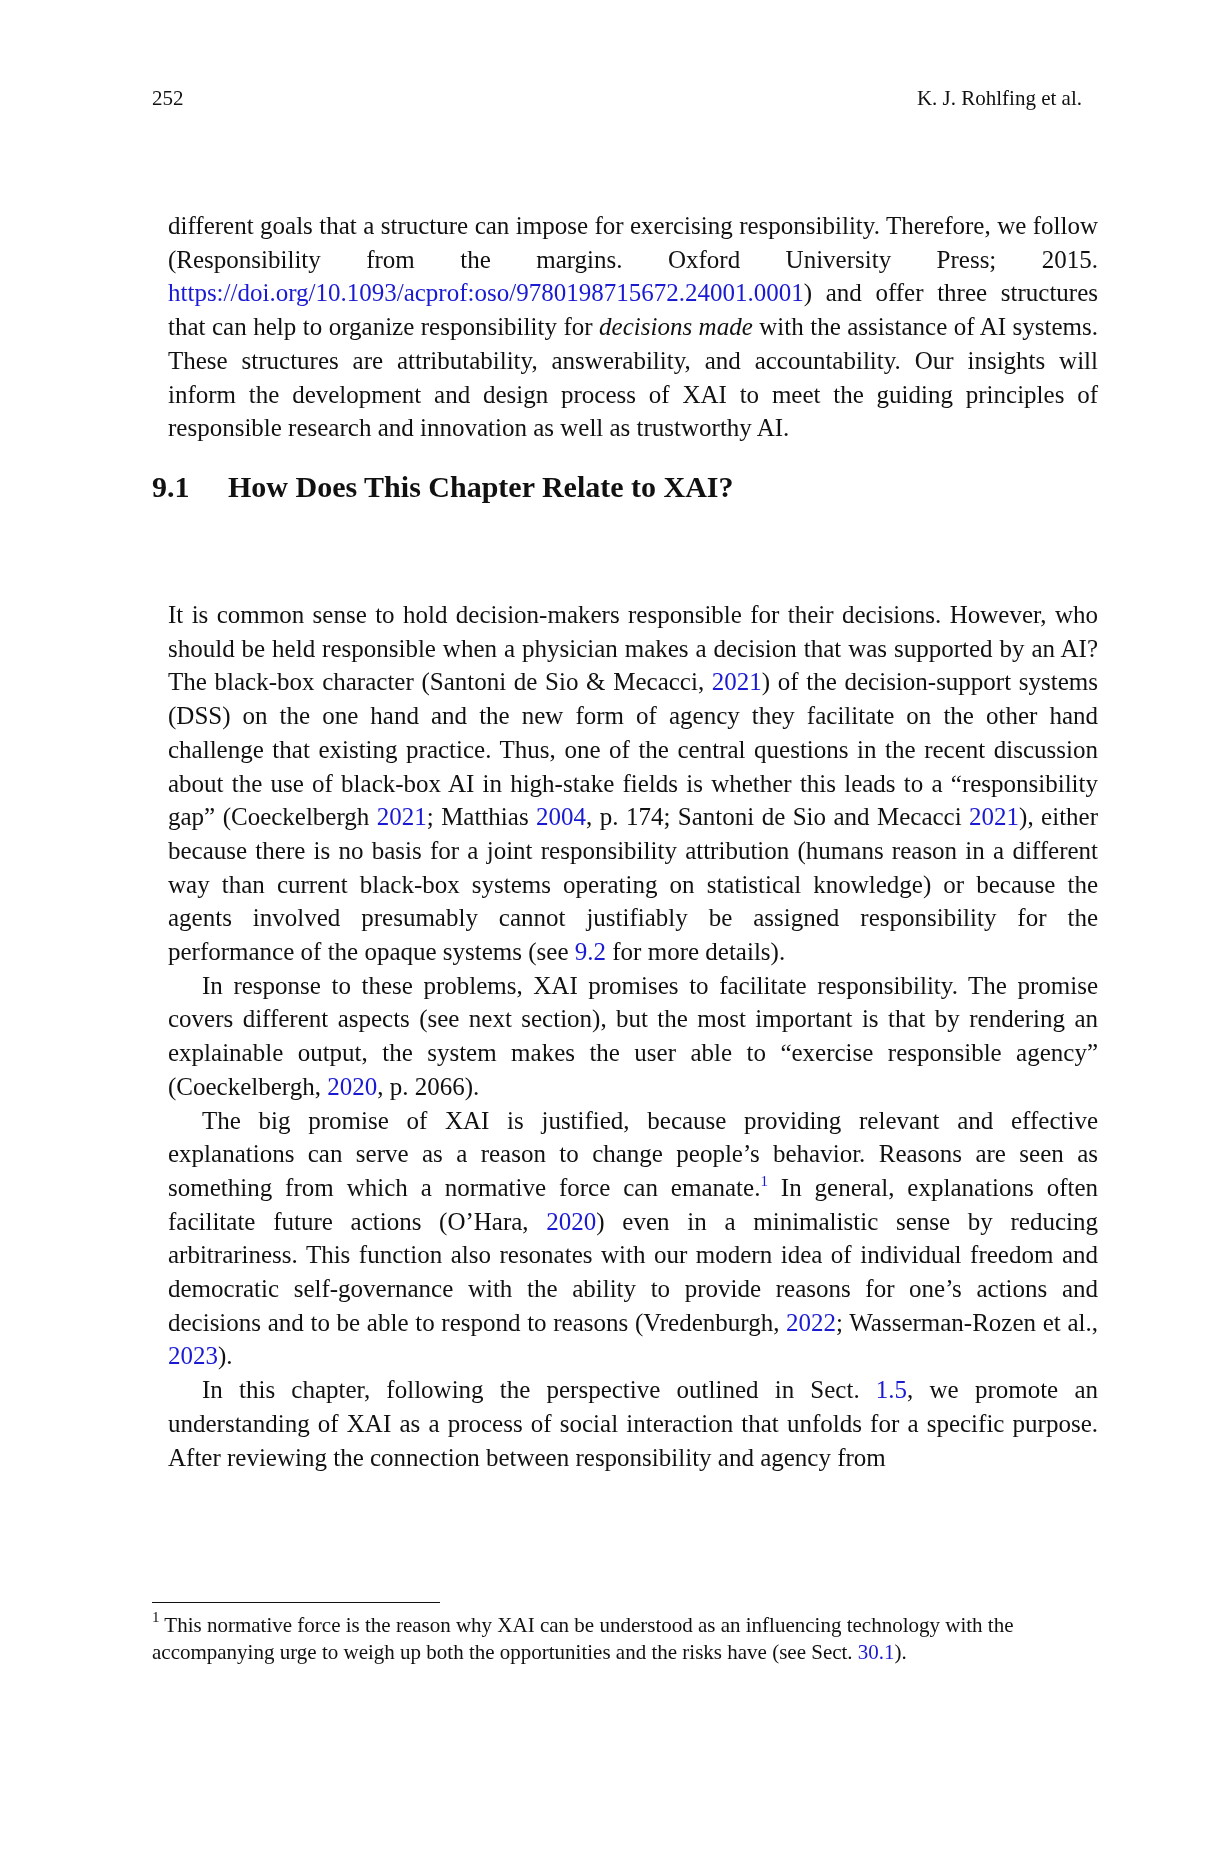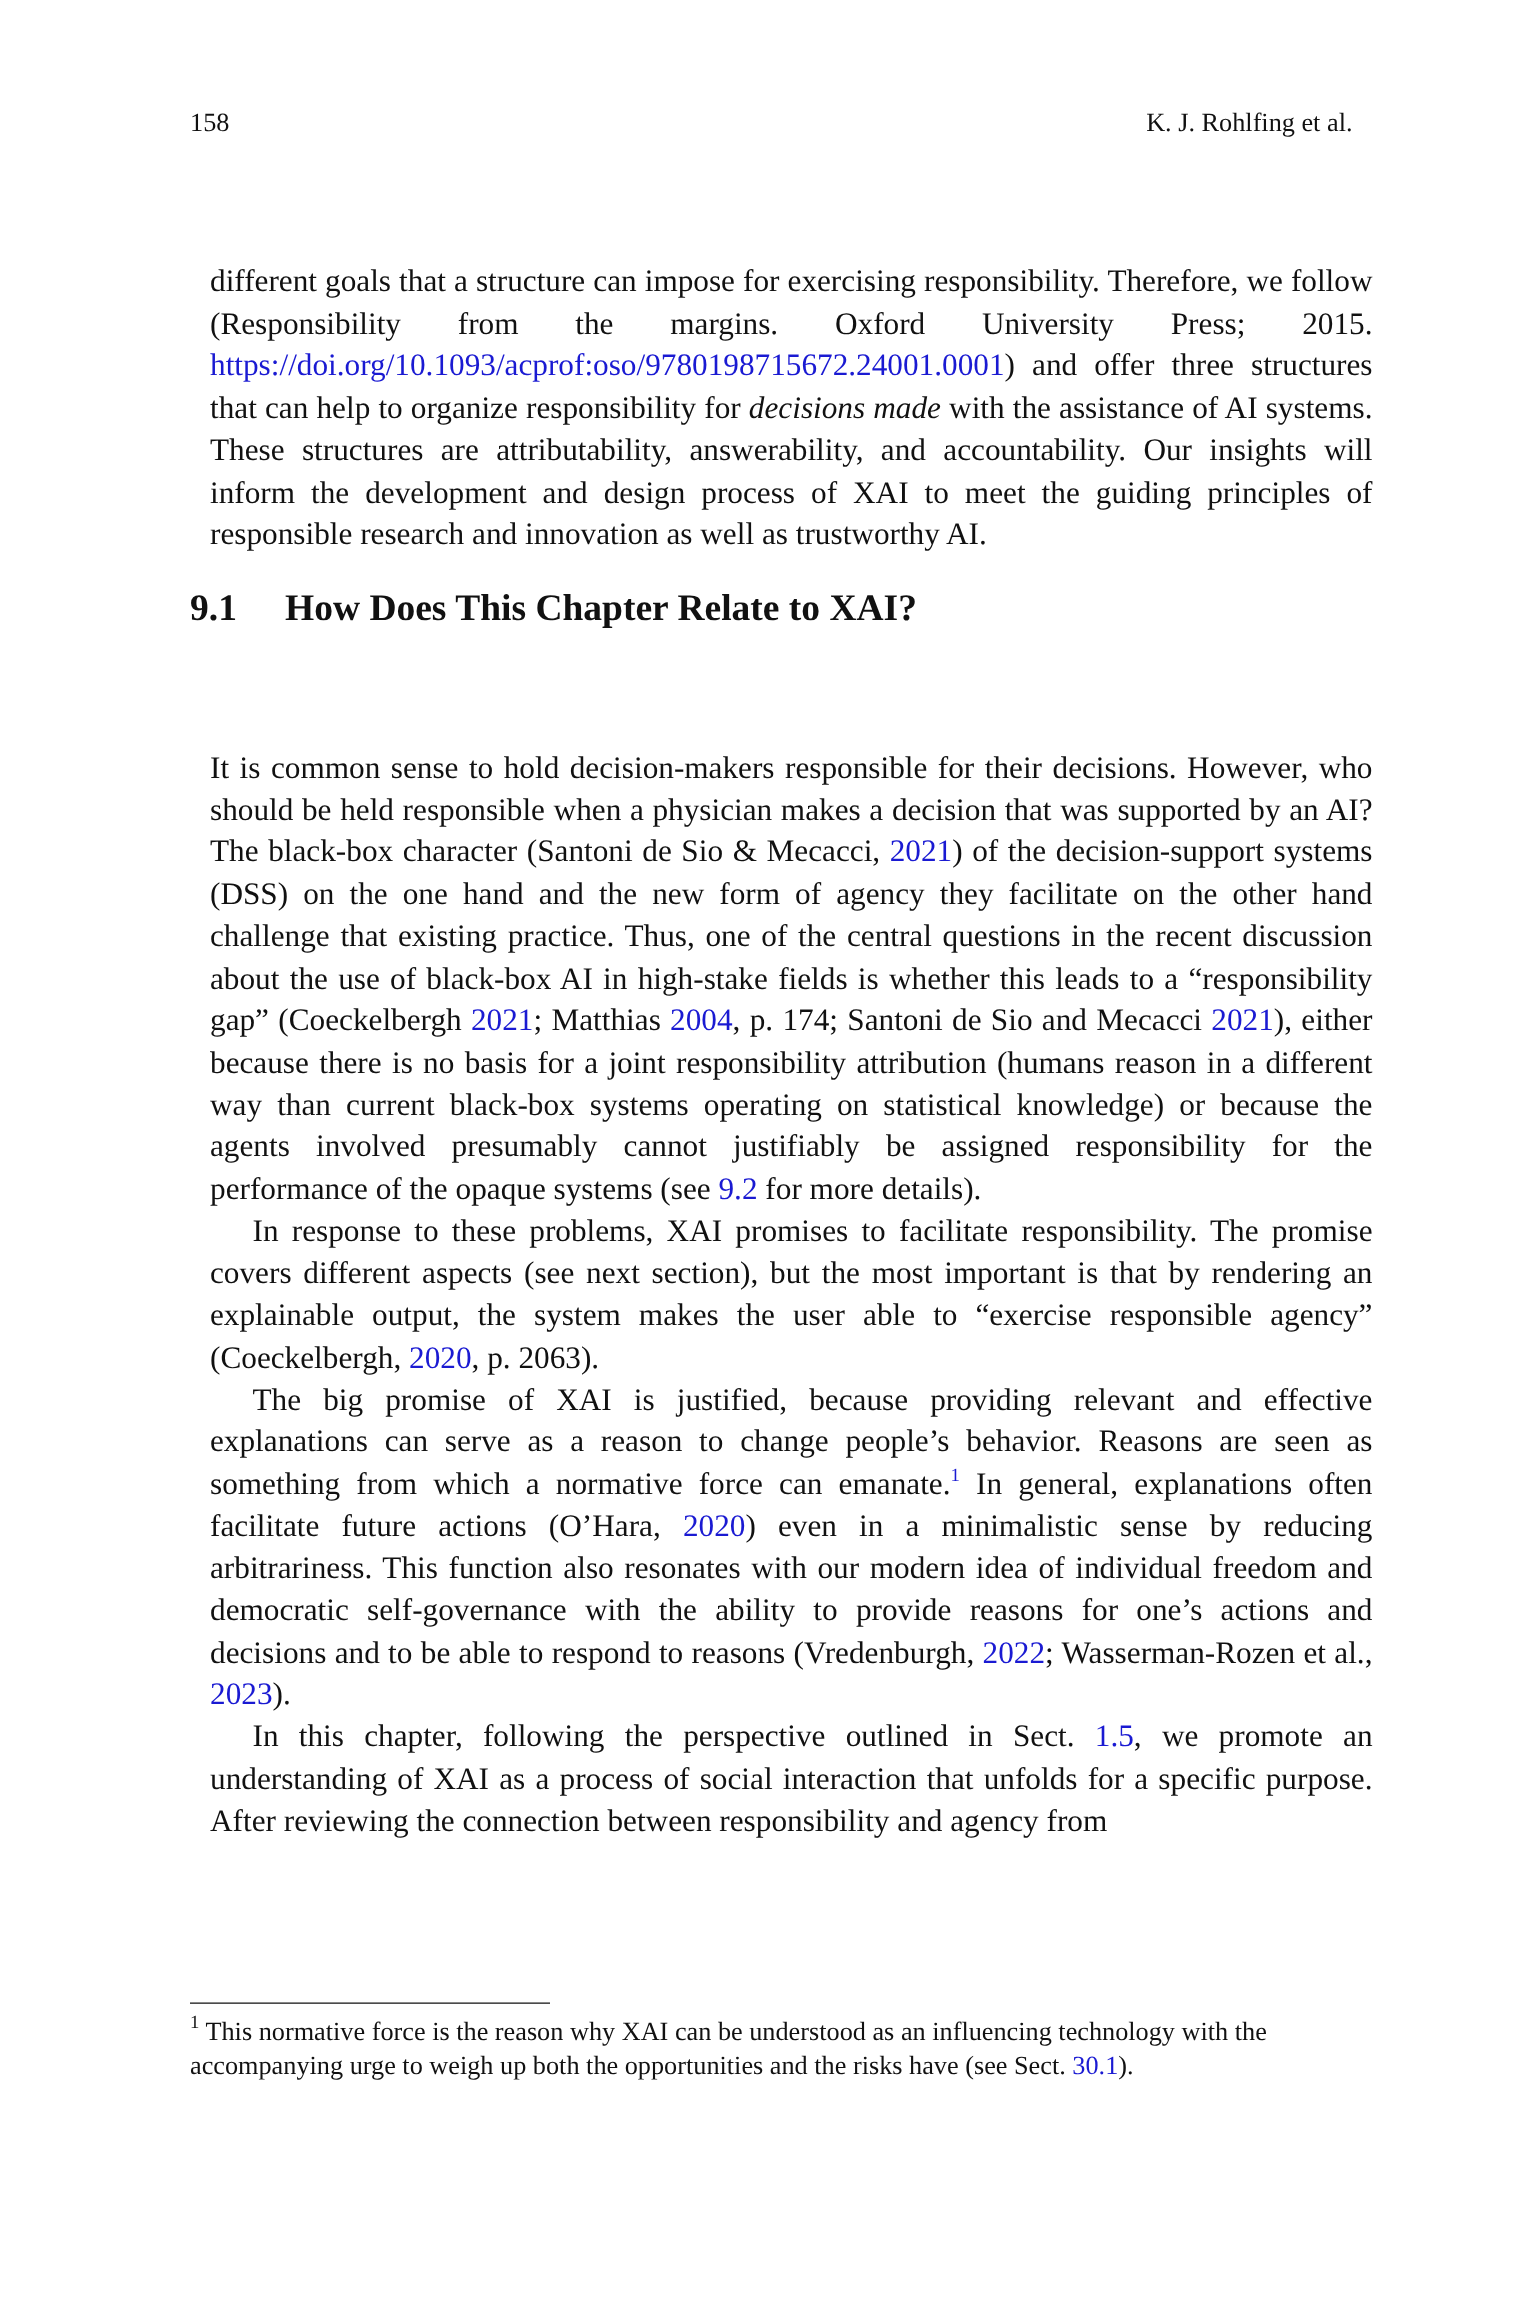--- a/index.html
+++ b/index.html
@@ -19,35 +19,35 @@
   .body { top: 556px; }
   a, .link { color: #1a1ad2; text-decoration: none; }
   sup { font-size: 15px; vertical-align: 10px; line-height: 0; }
   .fn-rule { position: absolute; top: 1602px; left: 152px; width: 288px; height: 1px; background: #111; }
   .footnote { position: absolute; top: 1612px; left: 152px; width: 930px; font-size: 21px; line-height: 27px; }
 </style>
 </head>
 <body>
 
 <div class="header">
-  <span class="pnum">158</span>
+  <span class="pnum">252</span>
   <span class="runhead">K. J. Rohlfing et al.</span>
 </div>
 
 <div class="text intro">
   <p><span>different goals that a structure can impose for exercising responsibility. Therefore, we follow (Responsibility from the margins. Oxford University Press; 2015. </span><a class="link">https://doi.org/10.1093/acprof:oso/9780198715672.24001.0001</a><span>) and offer three structures that can help to organize responsibility for </span><em>decisions made</em><span> with the assistance of AI systems. These structures are attributability, answerability, and accountability. Our insights will inform the development and design process of XAI to meet the guiding principles of responsible research and innovation as well as trustworthy AI.</span></p>
 </div>
 
 <div class="heading">
   <span class="secnum">9.1</span><span>How Does This Chapter Relate to XAI?</span>
 </div>
 
 <div class="text body">
   <p><span>It is common sense to hold decision-makers responsible for their decisions. However, who should be held responsible when a physician makes a decision that was supported by an AI? The black-box character (Santoni de Sio &amp; Mecacci, </span><a class="link">2021</a><span>) of the decision-support systems (DSS) on the one hand and the new form of agency they facilitate on the other hand challenge that existing practice. Thus, one of the central questions in the recent discussion about the use of black-box AI in high-stake fields is whether this leads to a “responsibility gap” (Coeckelbergh </span><a class="link">2021</a><span>; Matthias </span><a class="link">2004</a><span>, p. 174; Santoni de Sio and Mecacci </span><a class="link">2021</a><span>), either because there is no basis for a joint responsibility attribution (humans reason in a different way than current black-box systems operating on statistical knowledge) or because the agents involved presumably cannot justifiably be assigned responsibility for the performance of the opaque systems (see </span><a class="link">9.2</a><span> for more details).</span></p>
-  <p class="indent"><span>In response to these problems, XAI promises to facilitate responsibility. The promise covers different aspects (see next section), but the most important is that by rendering an explainable output, the system makes the user able to “exercise responsible agency” (Coeckelbergh, </span><a class="link">2020</a><span>, p. 2063).</span></p>
+  <p class="indent"><span>In response to these problems, XAI promises to facilitate responsibility. The promise covers different aspects (see next section), but the most important is that by rendering an explainable output, the system makes the user able to “exercise responsible agency” (Coeckelbergh, </span><a class="link">2020</a><span>, p. 2066).</span></p>
   <p class="indent"><span>The big promise of XAI is justified, because providing relevant and effective explanations can serve as a reason to change people’s behavior. Reasons are seen as something from which a normative force can emanate.</span><sup><a class="link">1</a></sup><span> In general, explanations often facilitate future actions (O’Hara, </span><a class="link">2020</a><span>) even in a minimalistic sense by reducing arbitrariness. This function also resonates with our modern idea of individual freedom and democratic self-governance with the ability to provide reasons for one’s actions and decisions and to be able to respond to reasons (Vredenburgh, </span><a class="link">2022</a><span>; Wasserman-Rozen et al., </span><a class="link">2023</a><span>).</span></p>
   <p class="indent"><span>In this chapter, following the perspective outlined in Sect.&nbsp;</span><a class="link">1.5</a><span>, we promote an understanding of XAI as a process of social interaction that unfolds for a specific purpose. After reviewing the connection between responsibility and agency from</span></p>
 </div>
 
 <div class="fn-rule"></div>
 <div class="footnote">
   <sup>1</sup><span> This normative force is the reason why XAI can be understood as an influencing technology with the accompanying urge to weigh up both the opportunities and the risks have (see Sect.&nbsp;</span><a class="link">30.1</a><span>).</span>
 </div>
 
 </body></html>

